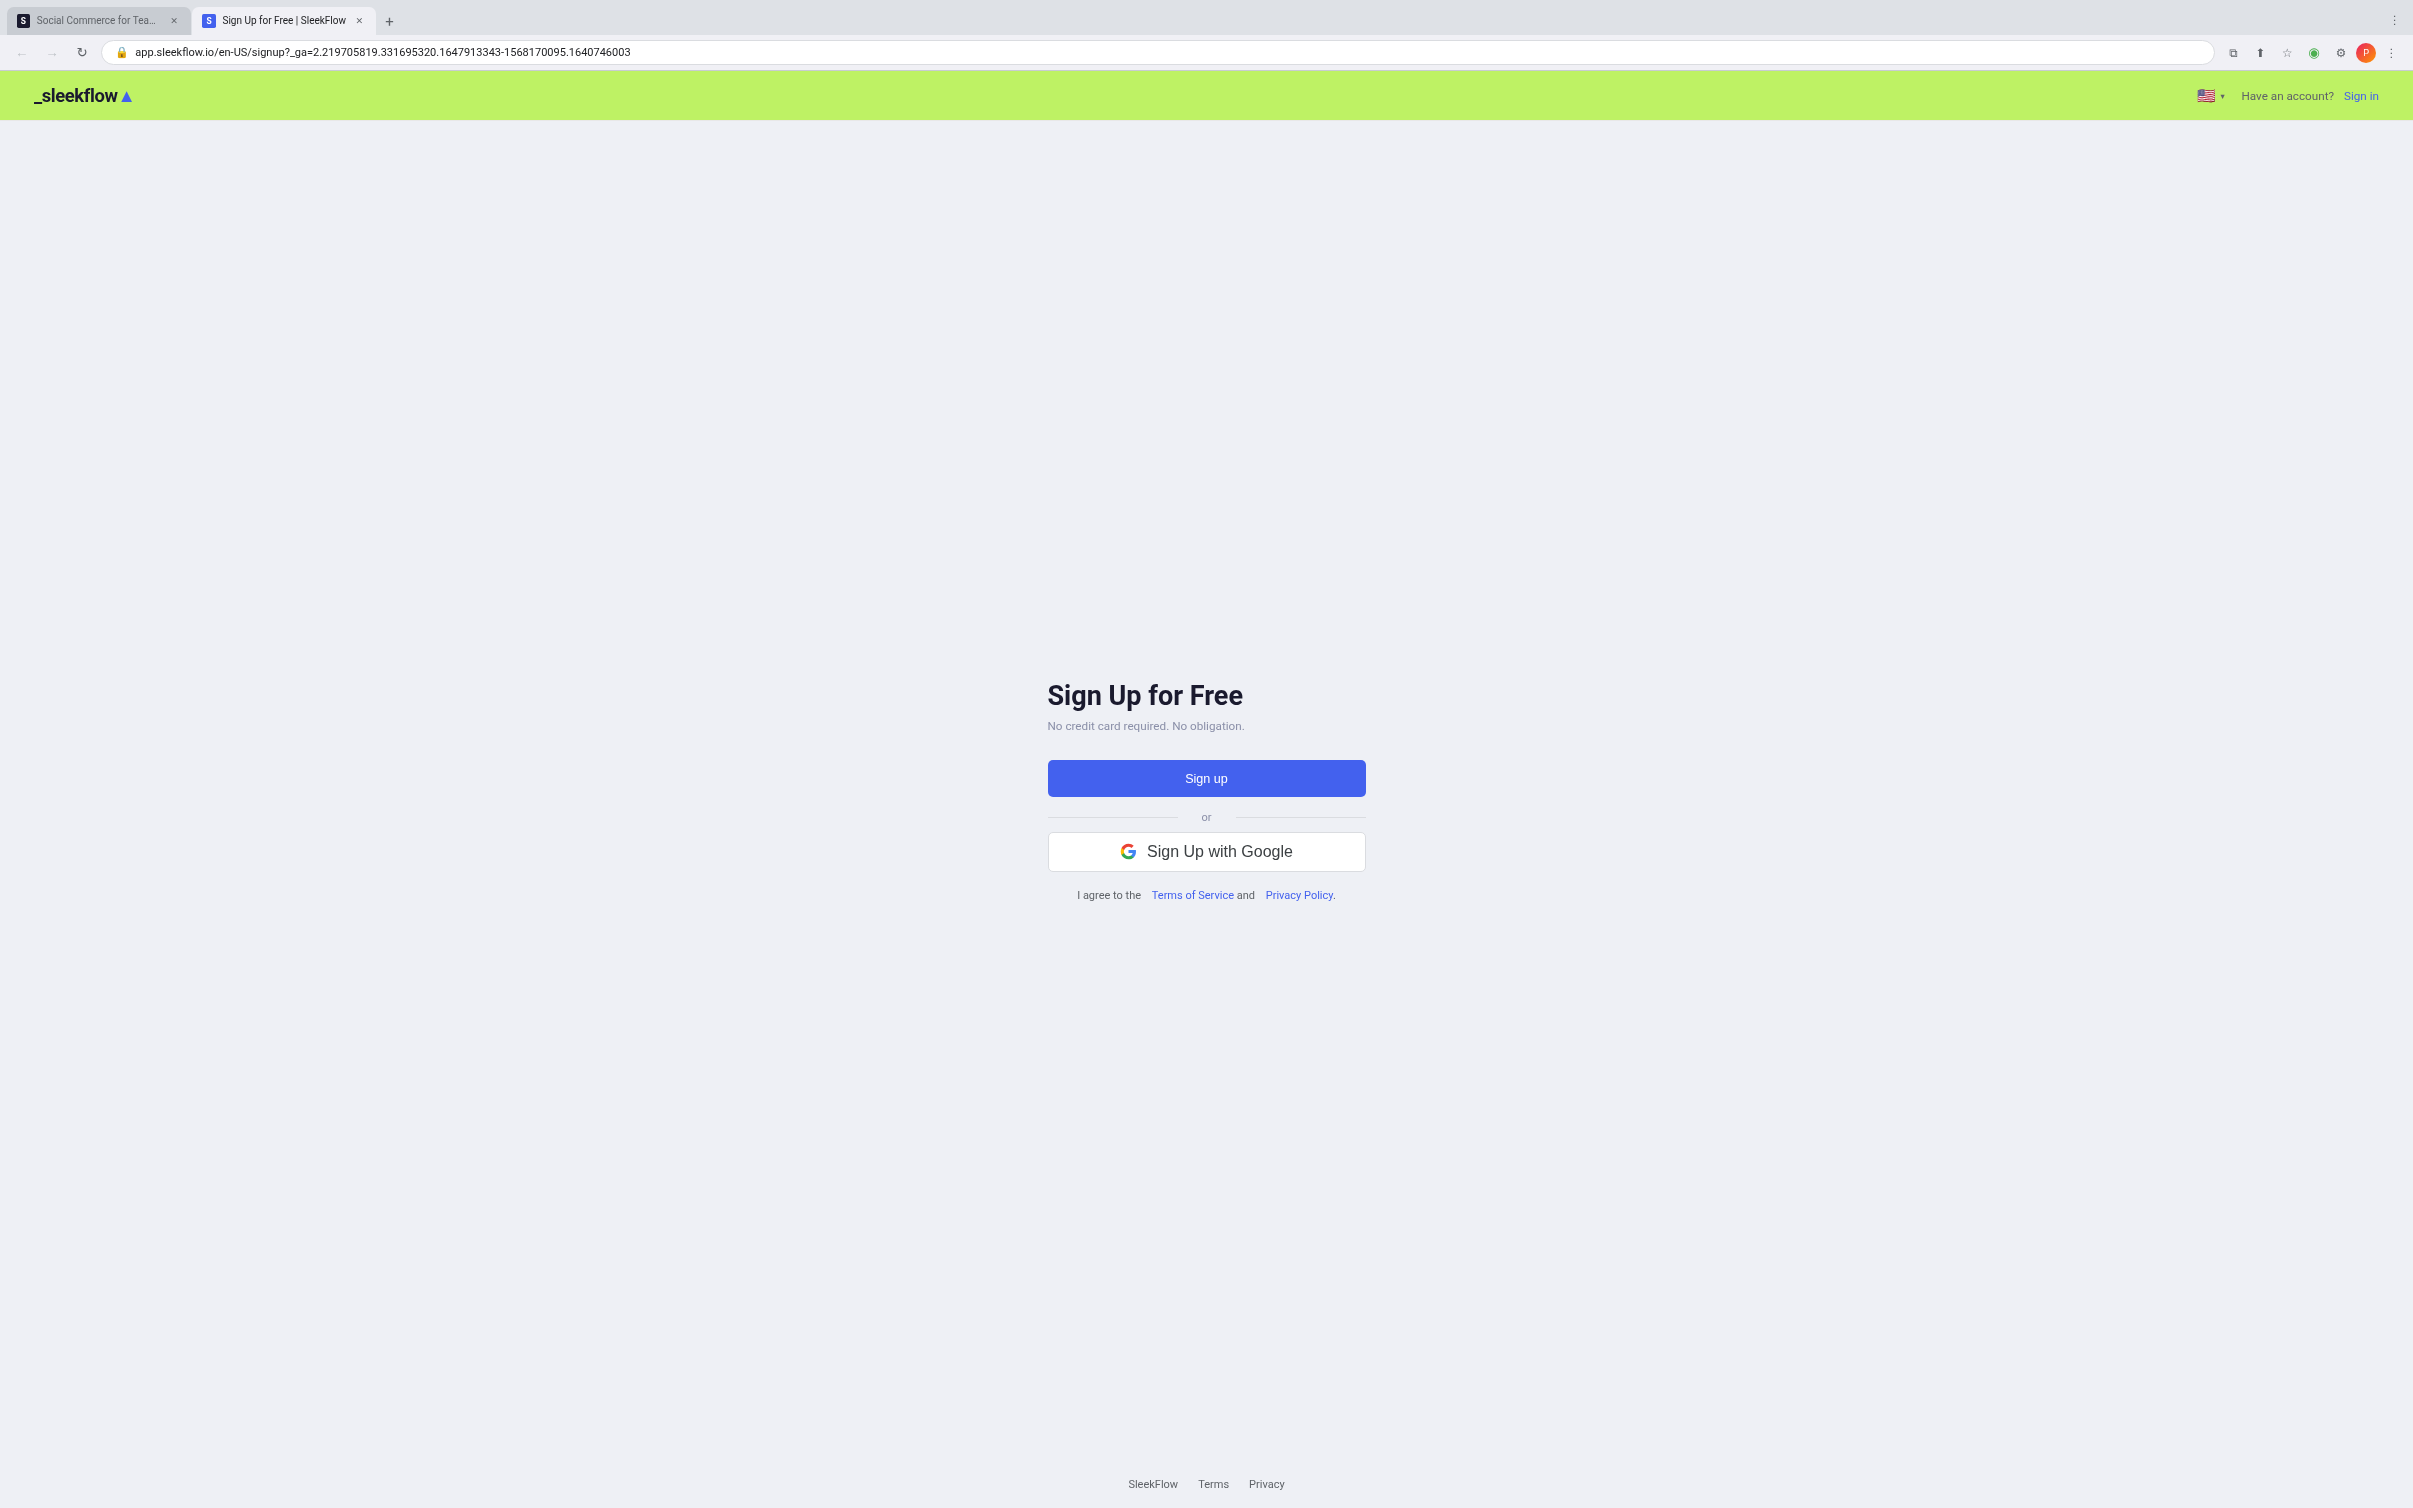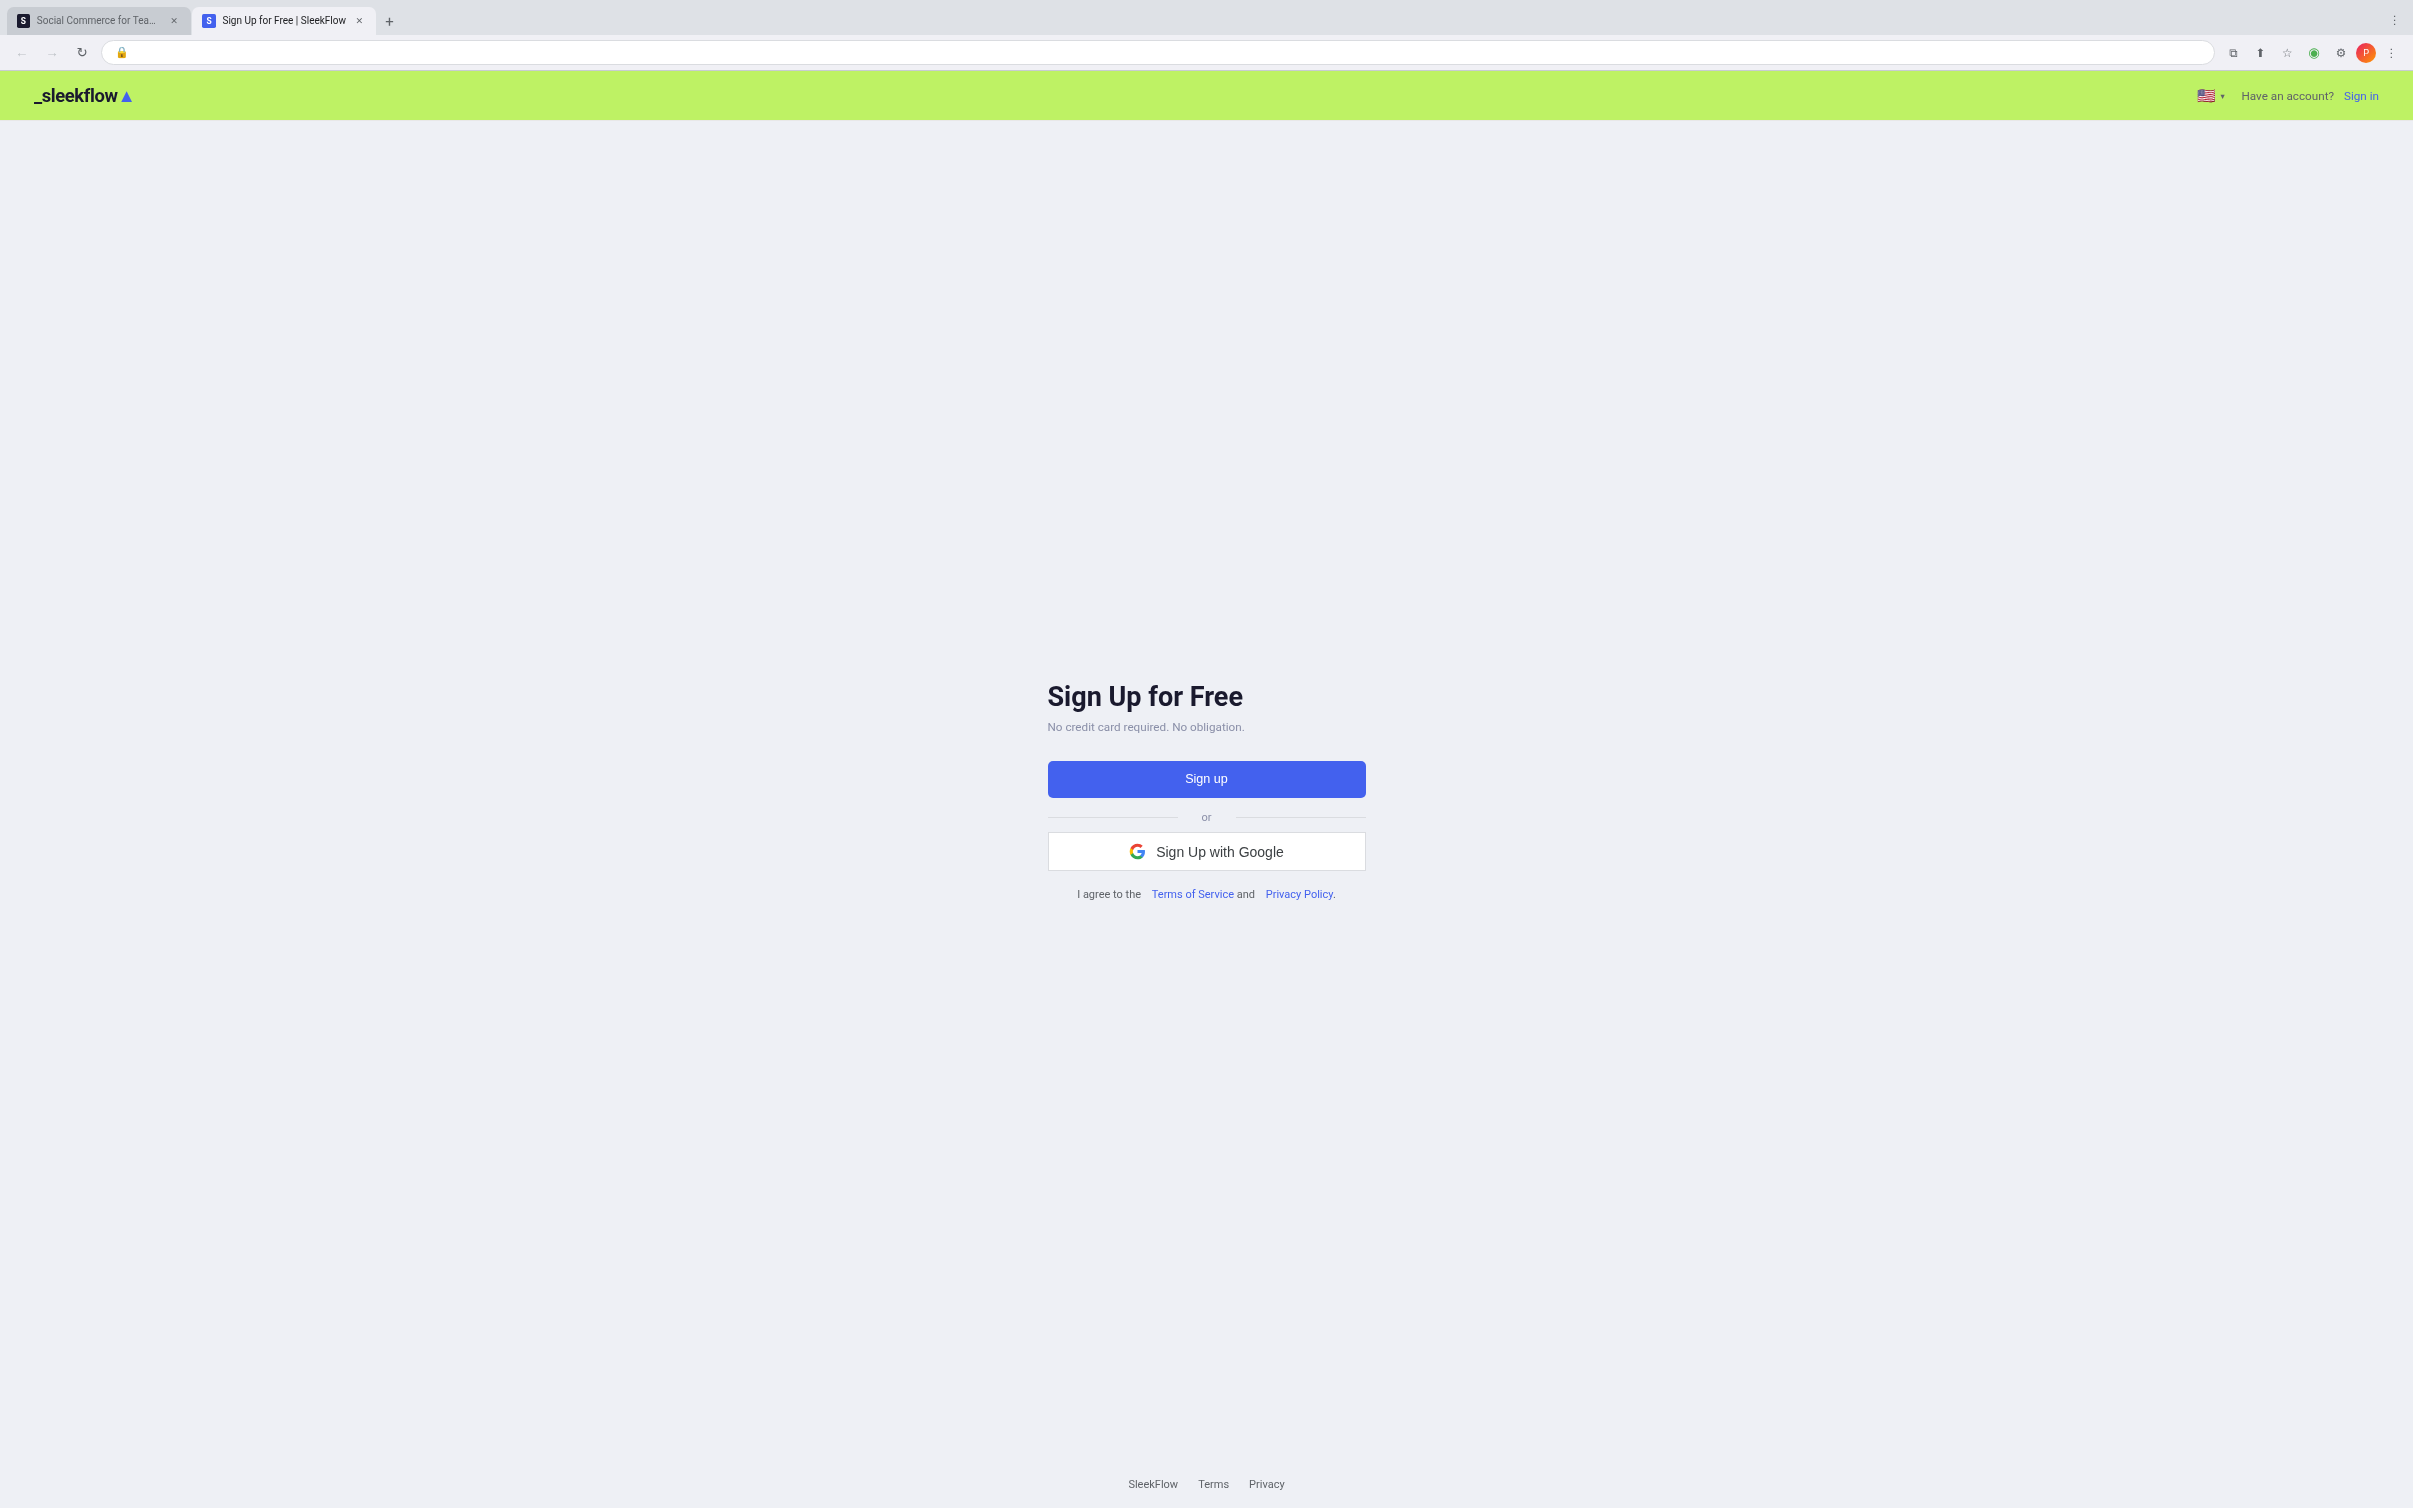--- a/index.html
+++ b/index.html
@@ -325,22 +325,22 @@
     .or-text {
       font-size: 11px;
       color: #8a8fa8;
     }
 
     .google-btn {
       width: 100%;
       padding: 10px 13.4px;
       background: white;
       border: 0.8px solid #dadce0;
-      border-radius: 0;
-      font-size: 14px;
+      border-radius: 5px;
+      font-size: 16px;
       color: #3c4043;
       cursor: pointer;
       display: flex;
       align-items: center;
       justify-content: center;
       gap: 10px;
       margin-bottom: 17px;
       transition: background 0.2s, box-shadow 0.2s;
     }
 
@@ -408,20 +408,21 @@
     </div>
   </div>
 
   <div class="address-bar">
     <div class="nav-btn disabled" title="Back">←</div>
     <div class="nav-btn disabled" title="Forward">→</div>
     <div class="nav-btn" title="Reload">↻</div>
 
     <div class="url-bar">
       <span class="url-lock">🔒</span>
+      <span class="url-text">app.sleekflow.io/en-US/signup?_ga=2.219705819.331695320.1647913343-1568170095.1640746003</span>
     </div>
 
     <div class="address-bar-icons">
       <div class="addr-icon-btn">⧉</div>
       <div class="addr-icon-btn">⬆</div>
       <div class="addr-icon-btn">☆</div>
       <div class="addr-icon-btn" style="color:#4caf50; font-size:13.4px;">◉</div>
       <div class="addr-icon-btn">⚙</div>
       <div class="addr-icon-btn" style="width:20px;height:20px;border-radius:50%;overflow:hidden;background:linear-gradient(135deg,#e91e63,#ff9800);display:flex;align-items:center;justify-content:center;color:white;font-size:9.2px;">P</div>
       <div class="addr-icon-btn">⋮</div>

